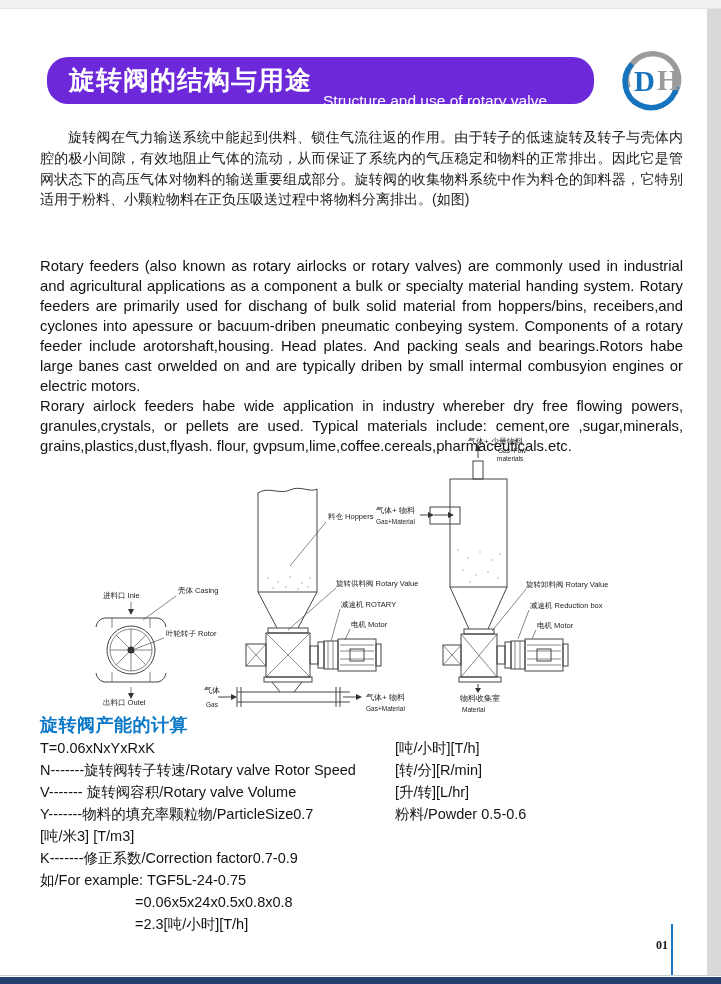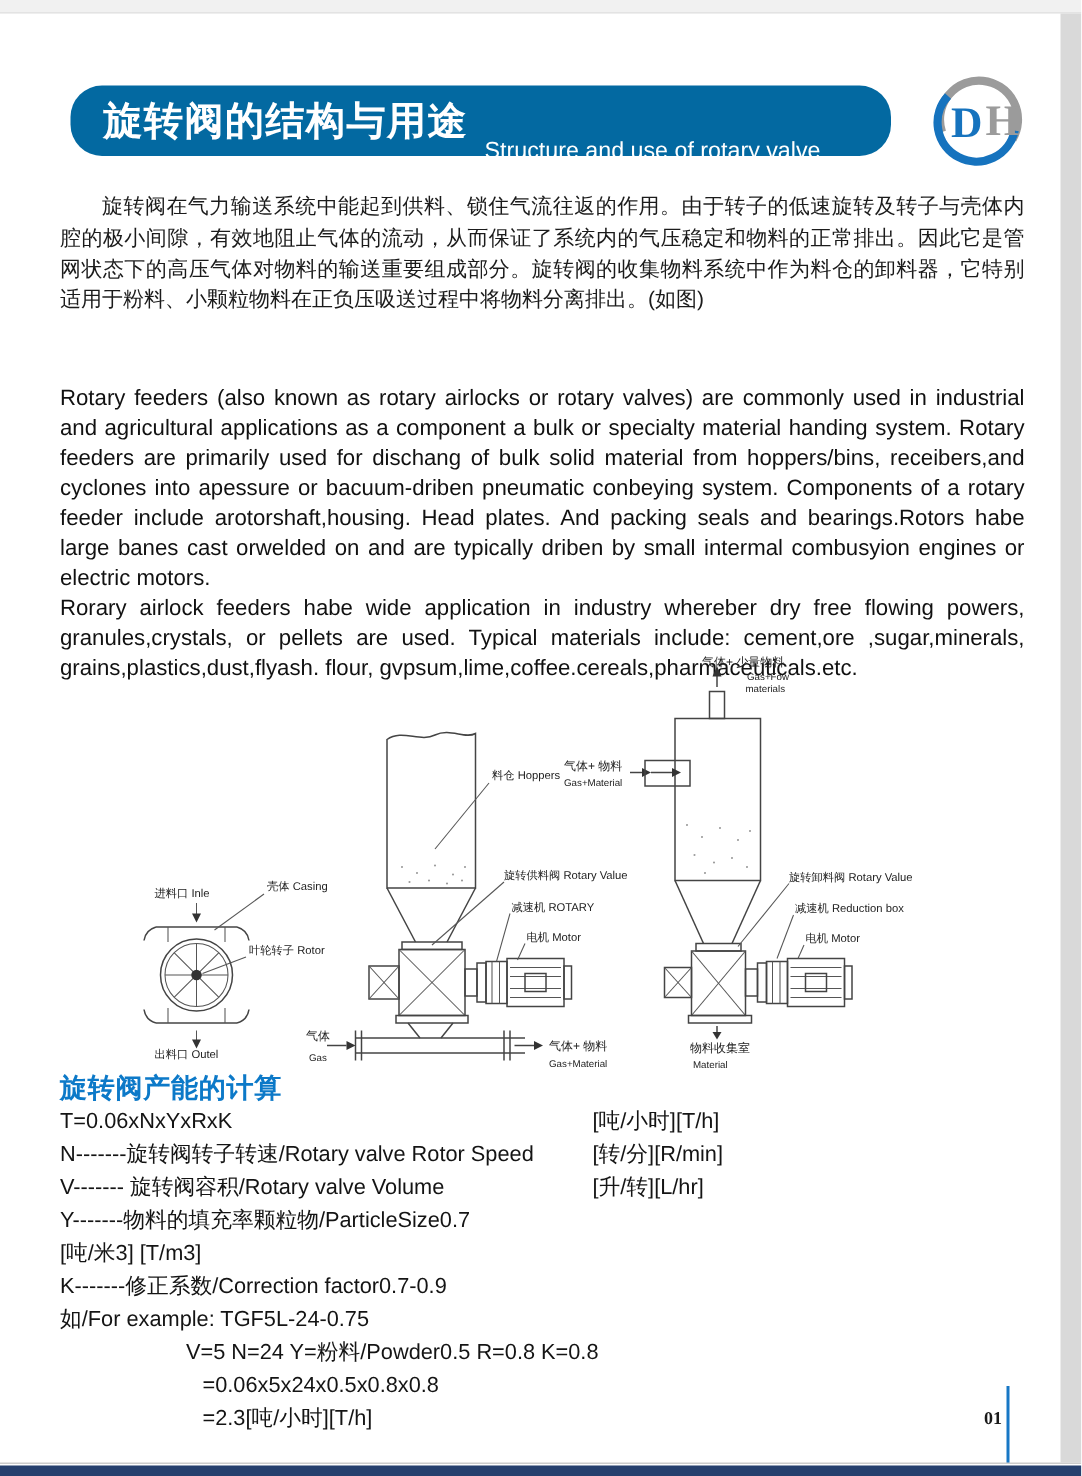--- a/index.html
+++ b/index.html
@@ -3,21 +3,21 @@
 <meta charset="utf-8">
 <style>
   * { margin:0; padding:0; box-sizing:border-box; }
   html,body { width:721px; height:984px; background:#ffffff; font-family:"Liberation Sans", sans-serif; }
   .page { position:relative; width:721px; height:984px; background:#ffffff; overflow:hidden; }
 
   .top-strip   { position:absolute; left:0; top:0; width:721px; height:9px; background:#f1f1f1; border-bottom:1px solid #e3e3e3; }
   .right-strip { position:absolute; left:707px; top:9px; width:14px; height:966px; background:#d9d9d9; }
 
   .banner { position:absolute; left:47px; top:57px; width:547px; height:47px;
-            background:#0369a1; border-radius:21px; display:flex; align-items:center; padding-left:22px; }
+            background:#6d28d9; border-radius:21px; display:flex; align-items:center; padding-left:22px; }
   .banner .zh { color:#fff; font-size:26px; font-weight:bold; letter-spacing:1px; }
   .banner .en { color:#fff; font-size:15.5px; margin-left:11px; position:relative; top:3px;margin-top:34px; }
 
   .logo { position:absolute; left:609px; top:47px; width:95px; height:68px; }
 
   .cn-block { position:absolute; left:40px; top:127px; width:643px; }
   .cn-block p { font-size:14px; line-height:20.8px; color:#1b1b1b; text-align:justify; text-indent:2em; }
 
   .en-block { position:absolute; left:40px; top:256px; width:643px; }
   .en-block p { font-size:14.8px; line-height:20px; color:#111; text-align:justify; }
@@ -275,34 +275,34 @@
     <div class="row">
       <span class="l">N-------旋转阀转子转速/Rotary valve Rotor Speed</span>
       <span class="r">[转/分][R/min]</span>
     </div>
     <div class="row">
       <span class="l">V------- 旋转阀容积/Rotary valve Volume</span>
       <span class="r">[升/转][L/hr]</span>
     </div>
     <div class="row">
       <span class="l">Y-------物料的填充率颗粒物/ParticleSize0.7</span>
+      <span class="r">粉料/Powder 0.5-0.6</span>
     </div>
     <div class="row">
       <span class="r">[吨/米3] [T/m3]</span>
     </div>
     <div class="row">
       <span class="l">K-------修正系数/Correction factor0.7-0.9</span>
       <span class="r"></span>
     </div>
     <div class="row">
       <span class="l">如/For example: TGF5L-24-0.75</span>
       <span class="r"></span>
     </div>
 
-    <div class="ex first">V=5   N=24   Y=粉料/Powder0.5   R=0.8   K=0.8</div>
     <div class="ex">=0.06x5x24x0.5x0.8x0.8</div>
     <div class="ex">=2.3[吨/小时][T/h]</div>
   </div>
 
   <div class="pagenum">01</div>
   <div class="blue-rule"></div>
   <div class="footer-line"></div>
   <div class="footer-bar"></div>
 </div>
 

